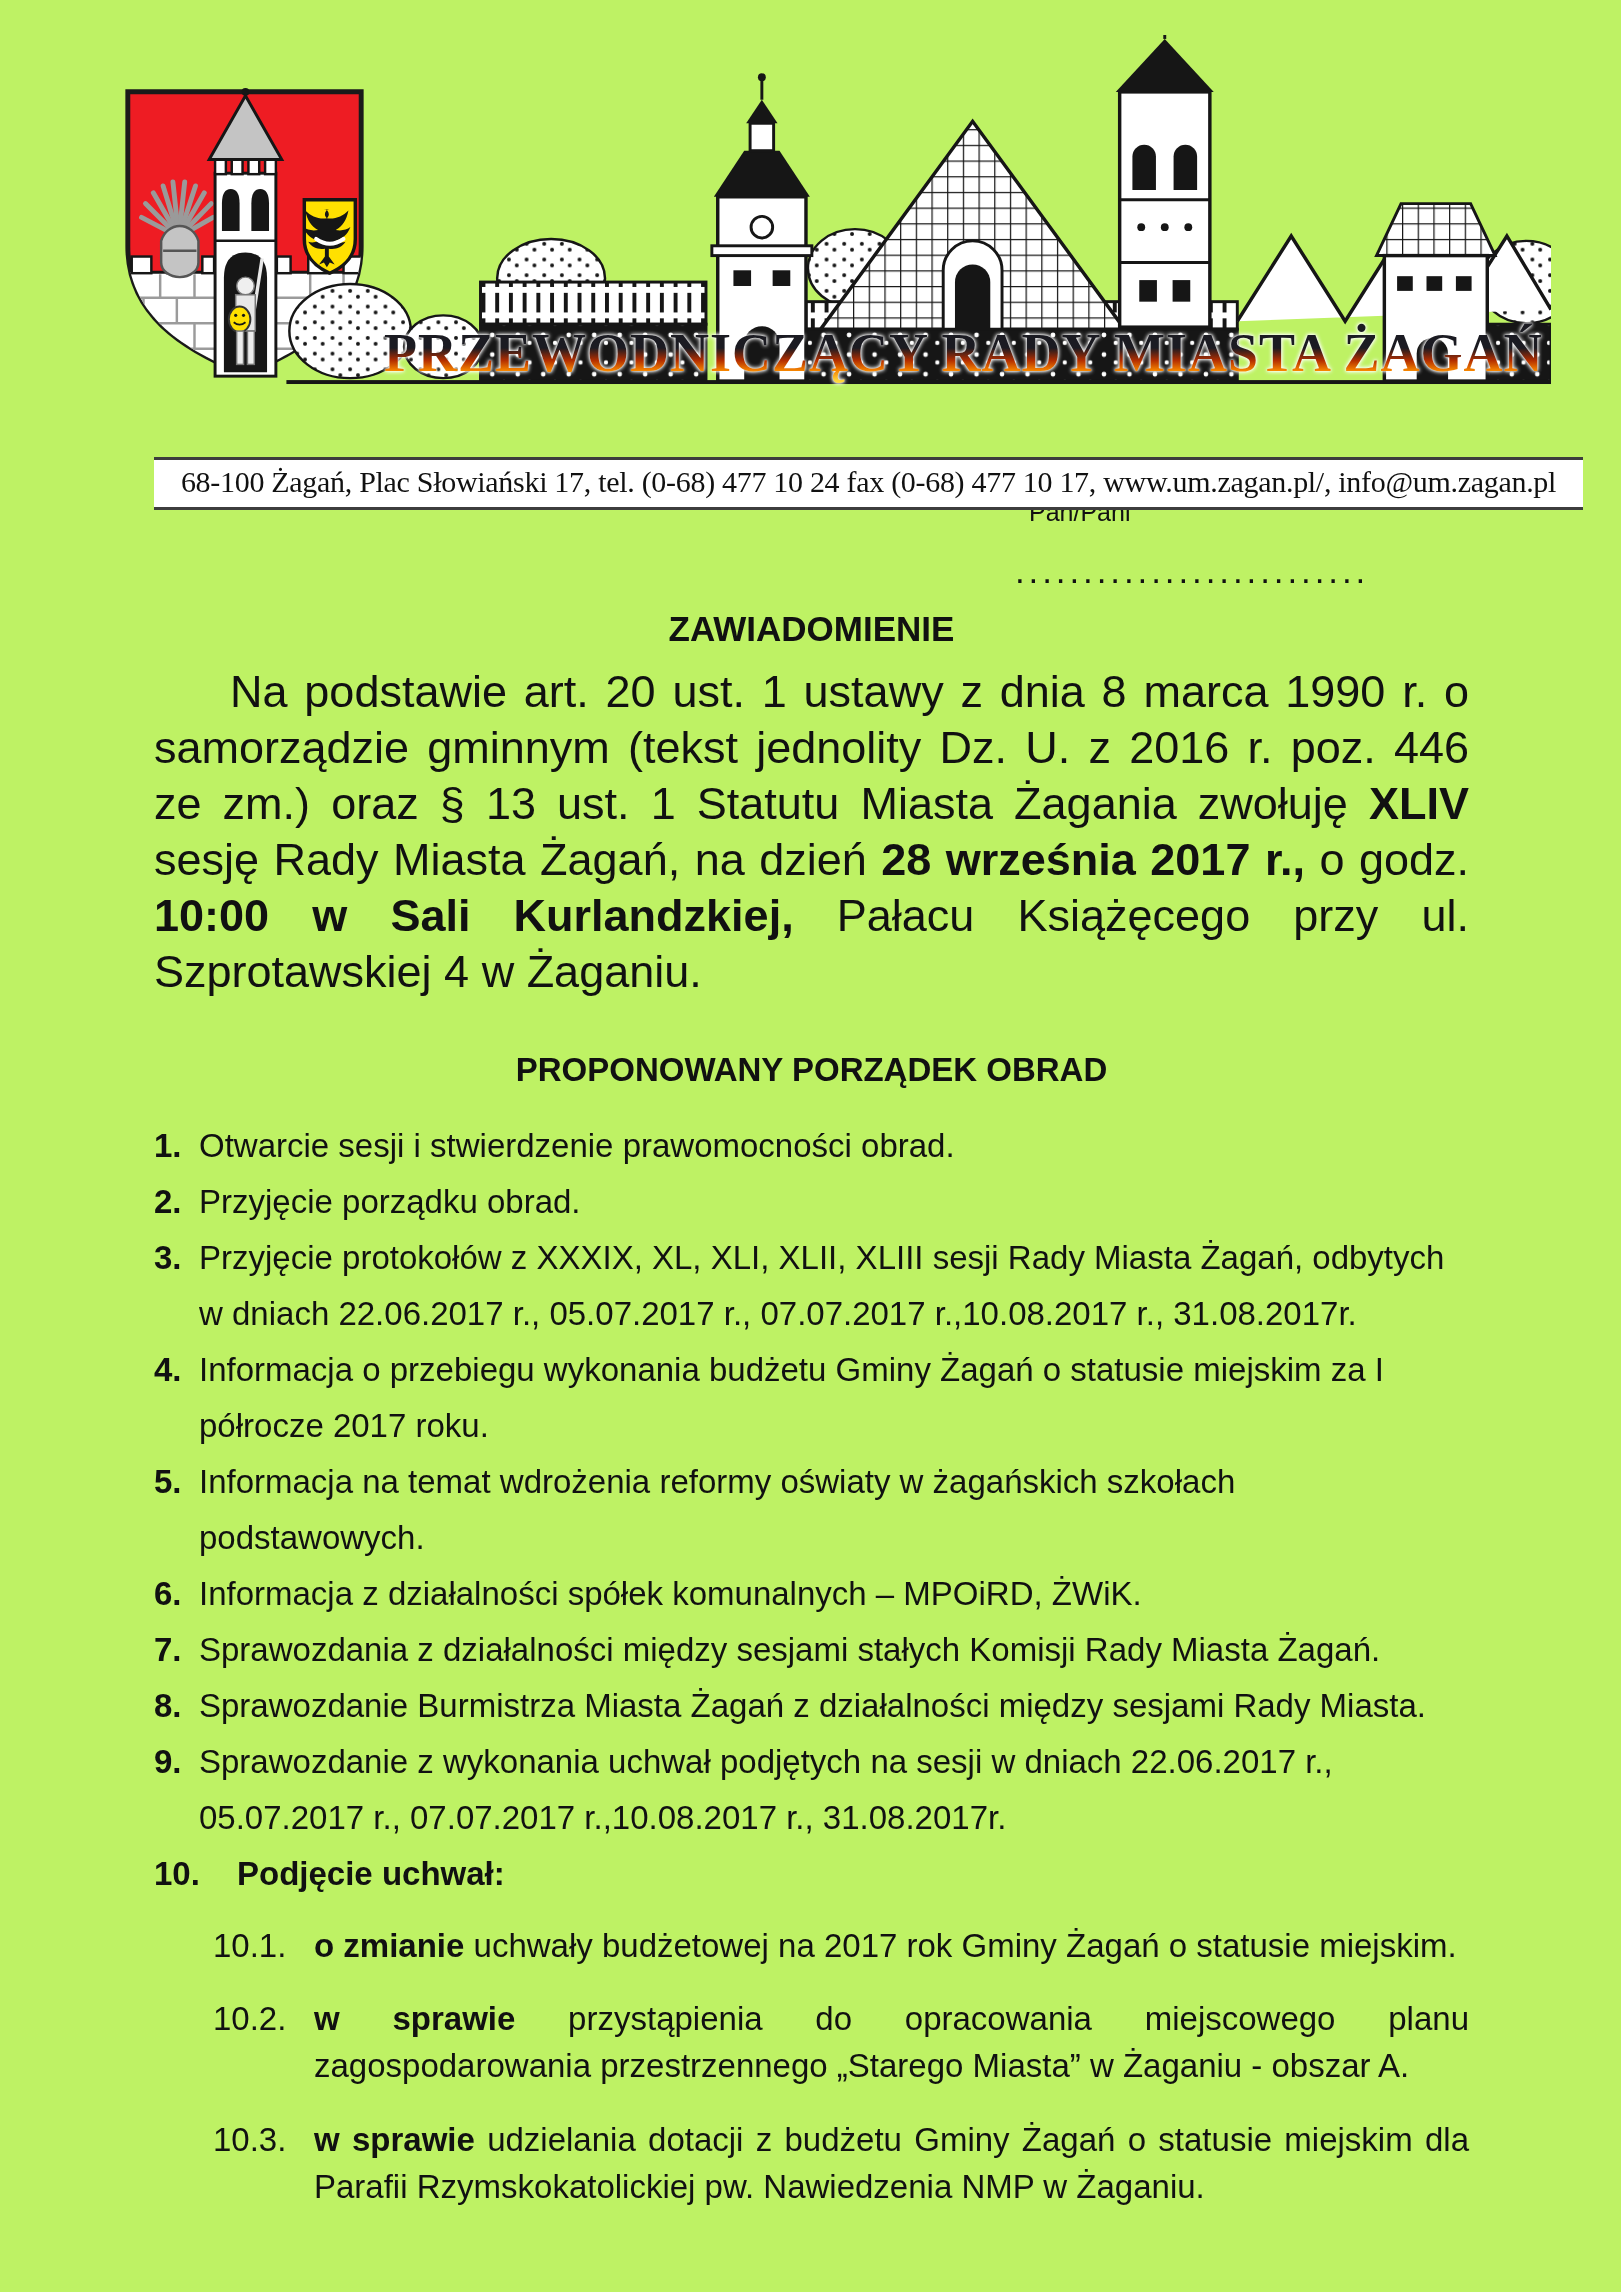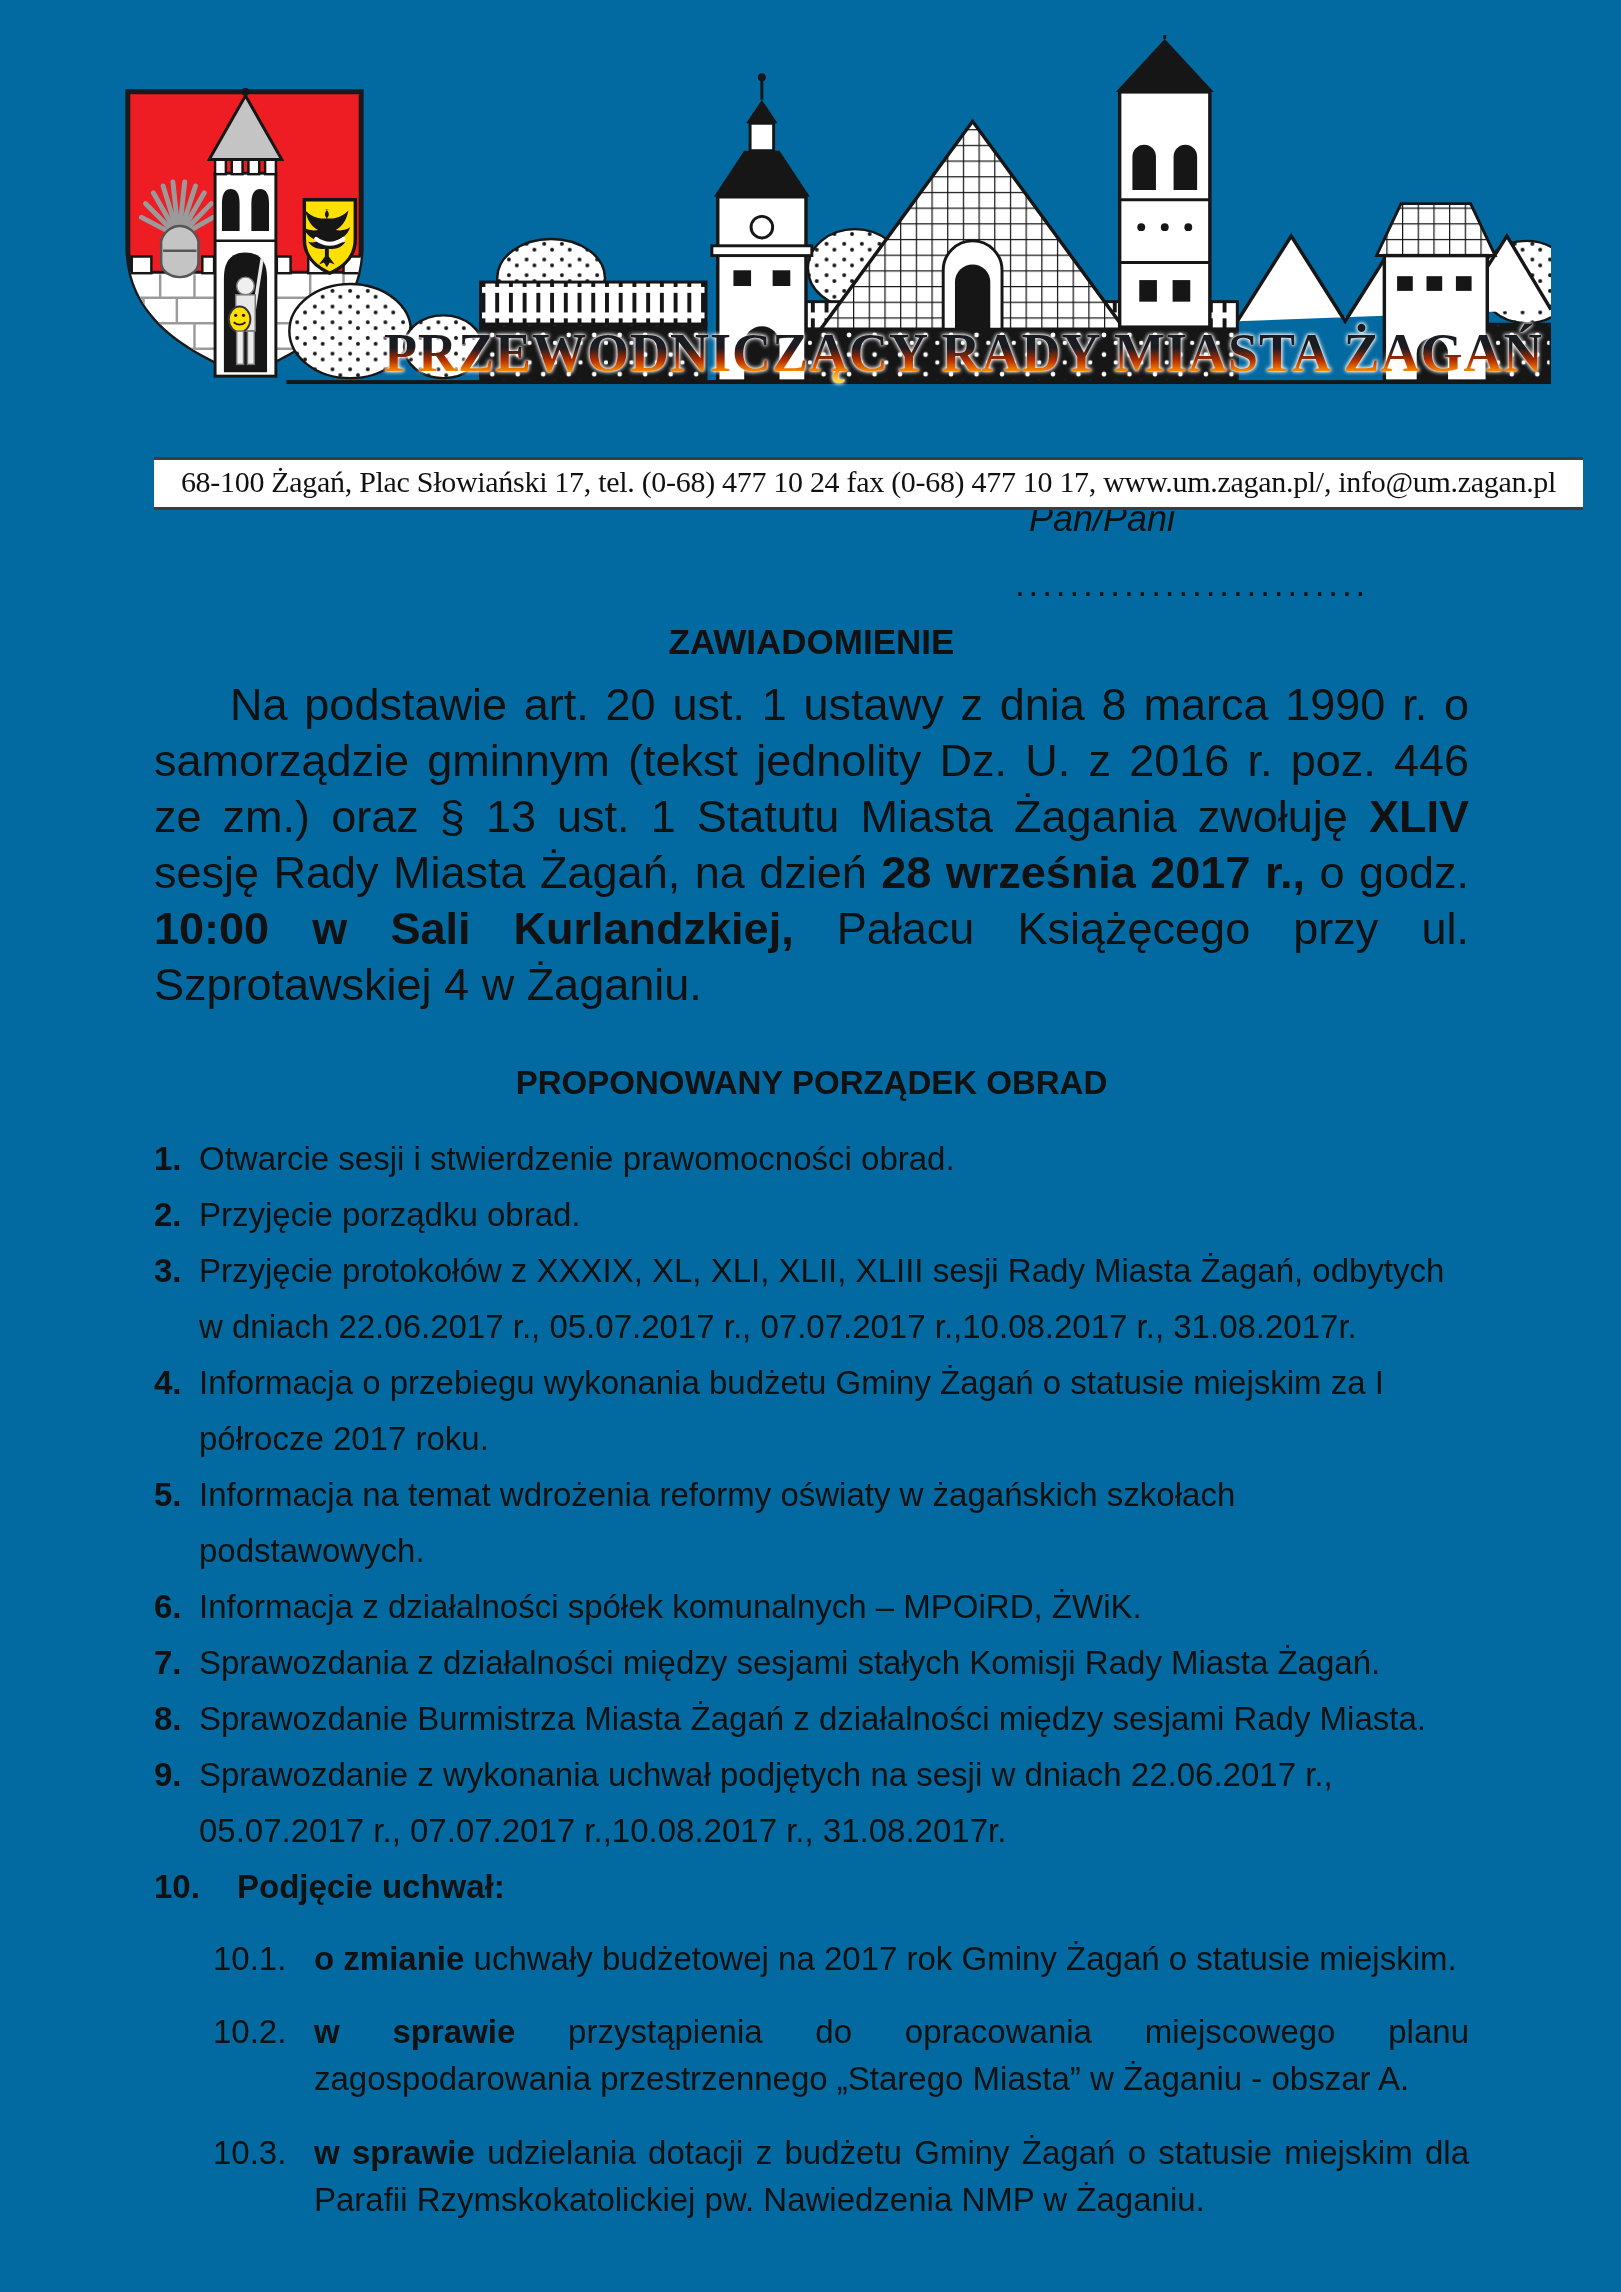--- a/index.html
+++ b/index.html
@@ -1,17 +1,17 @@
 <!DOCTYPE html>
 <html lang="pl" style="--c-shield_red: #ee1c23; --c-eagle_gold: #ffe000; --c-title_top: #1b1b22; --c-title_red: #b32e00; --c-title_orange: #f58300; --c-title_yellow: #ffd83d; --c-rule_gray: #3d3d3d; --c-ink: #161616;"><head>
 <meta charset="utf-8">
 <style>
   html,body{margin:0;padding:0;background:#fff;}
   .page{
-    position:relative;width:1621px;height:2293px;background:#0369a1;overflow:hidden;
+    position:relative;width:1621px;height:2293px;background:#bef264;overflow:hidden;
     font-family:"Liberation Sans",sans-serif;color:#111;
   }
   
   .coa{position:absolute;left:116px;top:82px;}
   .skyline{position:absolute;left:257px;top:35px;}
   .org-title{
     position:absolute;left:384px;top:322px;width:1157px;text-align:center;
     font-family:"Liberation Serif",serif;font-weight:bold;font-size:54px;letter-spacing:1px;
     white-space:nowrap;
     background:linear-gradient(180deg,
@@ -26,21 +26,21 @@
   }
   .address-bar{
     position:absolute;left:154px;right:38px;top:426px;z-index:4;background:#fff;
     border-top:3.9px solid var(--c-rule_gray,#3d3d3d);
     border-bottom:3.9px solid var(--c-rule_gray,#3d3d3d);
     padding:4.9px 0 7.8px;text-align:center;
     font-family:"Liberation Serif",serif;font-size:30px;letter-spacing:-0.3px;margin-top:31px;
   }
   
   .letter{position:absolute;top:498px;left:154px;width:1315px;}
-  .recipient-label{margin-left:875px;font-size:36px;font-style:italic;}
+  .recipient-label{margin-left:875px;font-size:25px;}
   .recipient-dots{margin-left:861px;margin-top:25.5px;font-size:35px;letter-spacing:3.9px;line-height:35px;}
   .ref-row{display:flex;justify-content:space-between;margin-top:57px;font-size:33px;}
   .ref-date{margin-right:19.6px;}
   .notice-title{text-align:center;font-weight:bold;font-size:35px;margin-top:21px;}
   .intro{margin-top:15.7px;font-size:45px;line-height:56px;text-align:justify;text-indent:76px;}
   .agenda-heading{text-align:center;font-weight:bold;font-size:33px;margin-top:51px;}
   .agenda{margin-top:29px;font-size:33px;line-height:56px;}
   .item{display:flex;}
   .item .num{flex:0 0 45px;font-weight:bold;}
   .item .txt{flex:1;}

